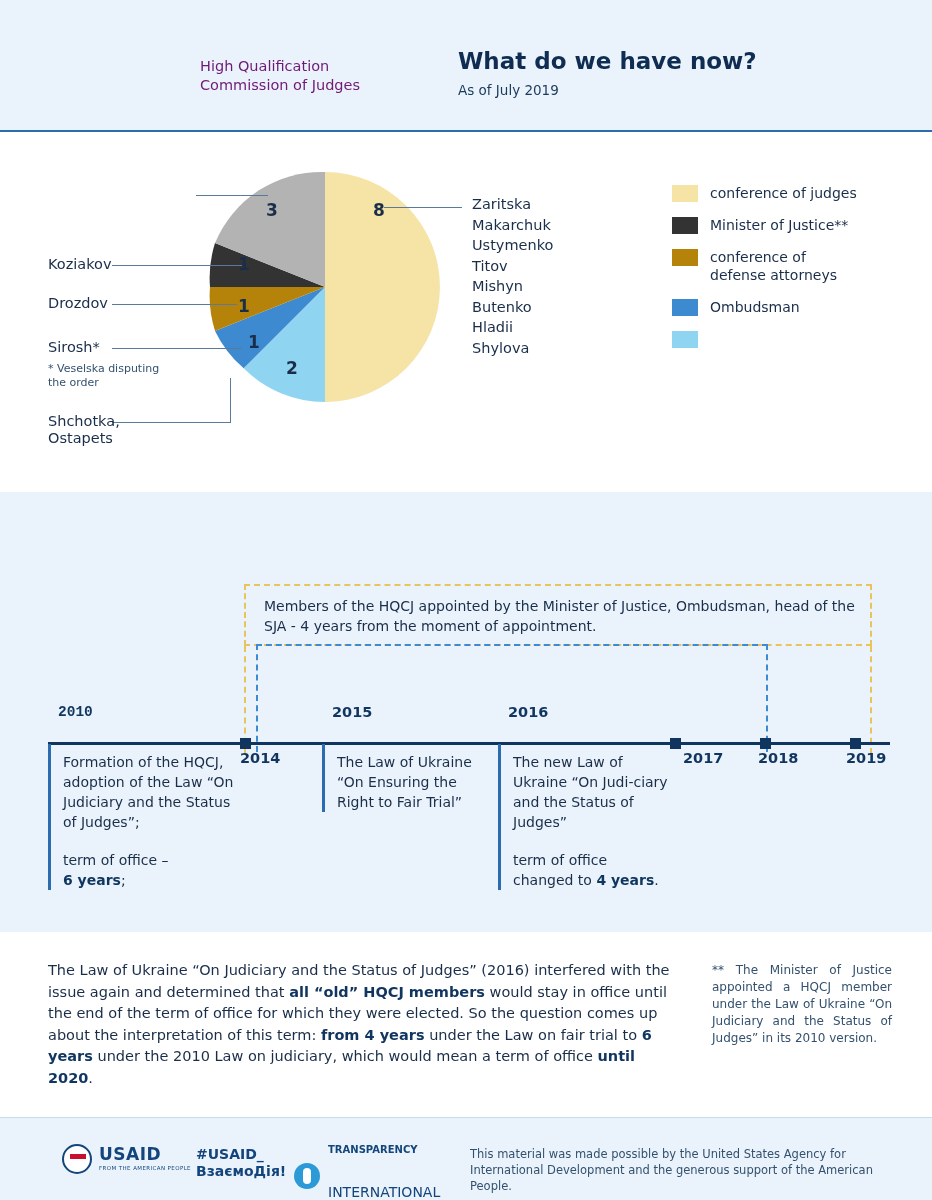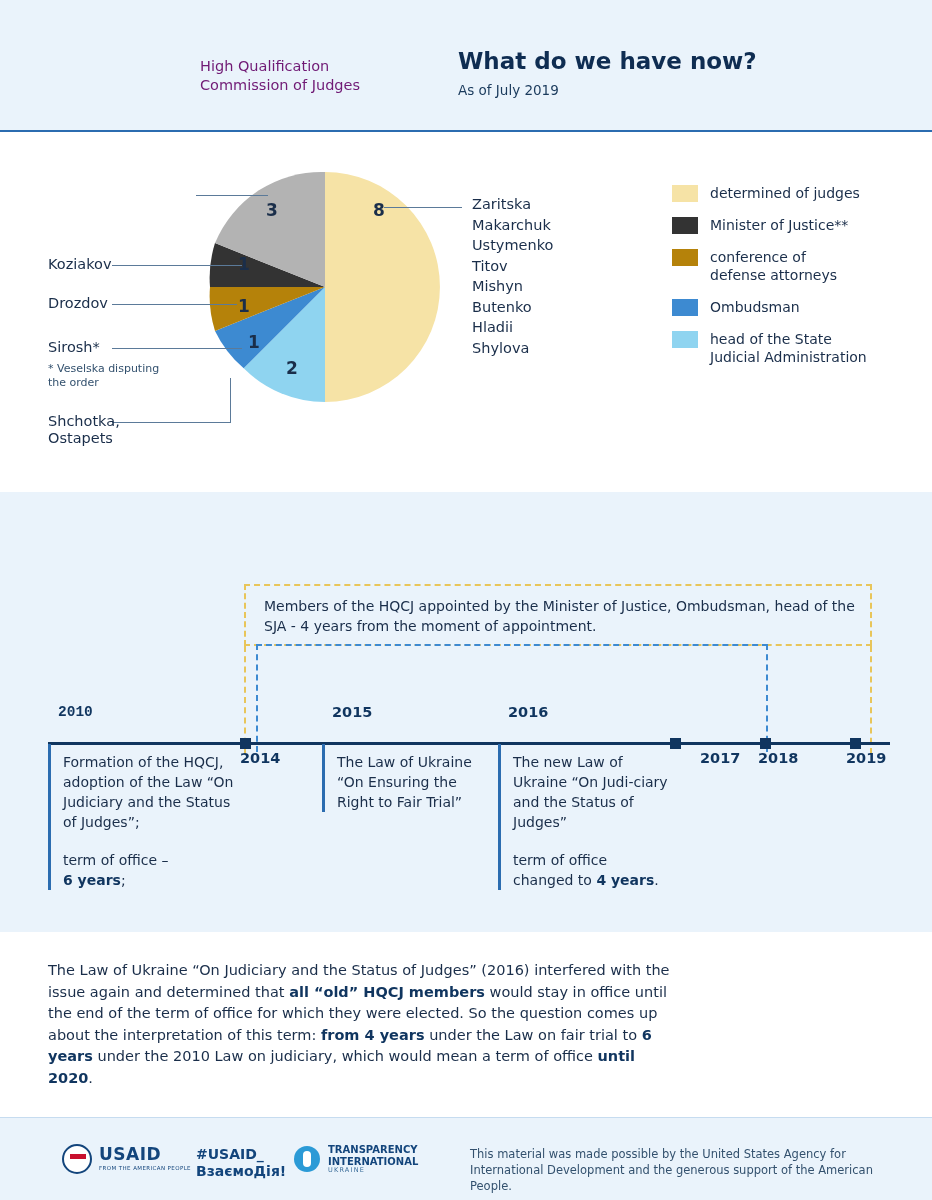--- a/index.html
+++ b/index.html
@@ -269,21 +269,21 @@
   .ti-mark {
     width: 26px; height: 26px; border-radius: 50%;
     background: #2b9ad6; margin-right: 8px; position: relative;
   }
   .ti-mark:after {
     content:""; position:absolute; left:9px; top:5px;
     width:8px; height:16px; background:#fff; border-radius:4px;
   }
   .ti-text { line-height: 1.15; }
   .ti-text .t1 { font-size: 10px; font-weight: bold; color:#13457c; }
-  .ti-text .t2 { font-size: 10px; font-weight: bold; color:#13457c; }
+  .ti-text .t2 { font-size: 14px; font-weight: normal; color:#13457c;margin-top:28px; }
   .ti-text .t3 { font-size: 6.5px; color:#3b6d99; letter-spacing:1.2px;}
   .footer-note {
     position: absolute;
     left: 470px; top: 28px;
     width: 424px;
     font-size: 11.5px;
     line-height: 16px;
     color: #33516e;
   }
 
@@ -349,39 +349,37 @@
     <div>Titov</div>
     <div>Mishyn</div>
     <div>Butenko</div>
     <div>Hladii</div>
     <div>Shylova</div>
   </div>
 
   <div class="legend">
     <div class="legend-row">
       <div class="legend-swatch" style="background:#f6e3a6"></div>
-      <div class="legend-text">determined of judges</div>
+      <div class="legend-text">conference of judges</div>
     </div>
     <div class="legend-row">
       <div class="legend-swatch" style="background:#333333"></div>
       <div class="legend-text">Minister of Justice**</div>
     </div>
     <div class="legend-row">
       <div class="legend-swatch" style="background:#b5820a"></div>
       <div class="legend-text" style="white-space:pre-line">conference of
 defense attorneys</div>
     </div>
     <div class="legend-row">
       <div class="legend-swatch" style="background:#3d8ad1"></div>
       <div class="legend-text">Ombudsman</div>
     </div>
     <div class="legend-row">
       <div class="legend-swatch" style="background:#8fd4f0"></div>
-      <div class="legend-text" style="white-space:pre-line">head of the State
-Judicial Administration</div>
     </div>
   </div>
 </div>
 
 <div class="timeline-section">
 
 
   <div class="box-yellow"></div>
   <div class="box-yellow-tail"></div>
   <div class="box-blue"></div>
@@ -391,21 +389,21 @@
 
   <div class="axis-marker" style="left:240px;"></div>
   <div class="axis-marker" style="left:670px;"></div>
   <div class="axis-marker" style="left:760px;"></div>
   <div class="axis-marker" style="left:850px;"></div>
 
   <div class="yr-above" style="left:58px;font-family:Liberation Mono, monospace;">2010</div>
   <div class="yr-above" style="left:332px;">2015</div>
   <div class="yr-above" style="left:508px;">2016</div>
   <div class="yr-below" style="left:240px;">2014</div>
-  <div class="yr-below" style="left:700px;">2017</div>
+  <div class="yr-below" style="left:683px;">2017</div>
   <div class="yr-below" style="left:758px;">2018</div>
   <div class="yr-below" style="left:846px;">2019</div>
 
   <div class="tl-col" style="left:48px; width:188px;">
     <div>Formation of the HQCJ, adoption of the Law “On Judiciary and the Status of Judges”;</div>
     <div class="tl-gap"></div>
     <div>
       <span>term of office – </span><br>
       <b>6 years</b><span>;</span>
     </div>
@@ -421,20 +419,21 @@
     <div>
       <span>term of office changed to </span><b>4 years</b><span>.</span>
     </div>
   </div>
 </div>
 
 <div class="bottom">
   <div class="bottom-main">
     <span>The Law of Ukraine “On Judiciary and the Status of Judges” (2016) interfered with the issue again and determined that </span><b>all “old” HQCJ members</b><span> would stay in office until the end of the term of office for which they were elected. So the question comes up about the interpretation of this term: </span><b>from 4 years</b><span> under the Law on fair trial to </span><b>6 years</b><span> under the 2010 Law on judiciary, which would mean a term of office </span><b>until 2020</b><span>.</span>
   </div>
+  <div class="bottom-note">** The Minister of Justice appointed a HQCJ member under the Law of Ukraine “On Judiciary and the Status of Judges” in its 2010 version.</div>
 </div>
 
 <div class="footer">
   <div class="usaid-logo">
     <div class="usaid-seal"></div>
     <div class="usaid-text">
       <div class="u1">USAID</div>
       <div class="u2">FROM THE AMERICAN PEOPLE</div>
     </div>
   </div>

